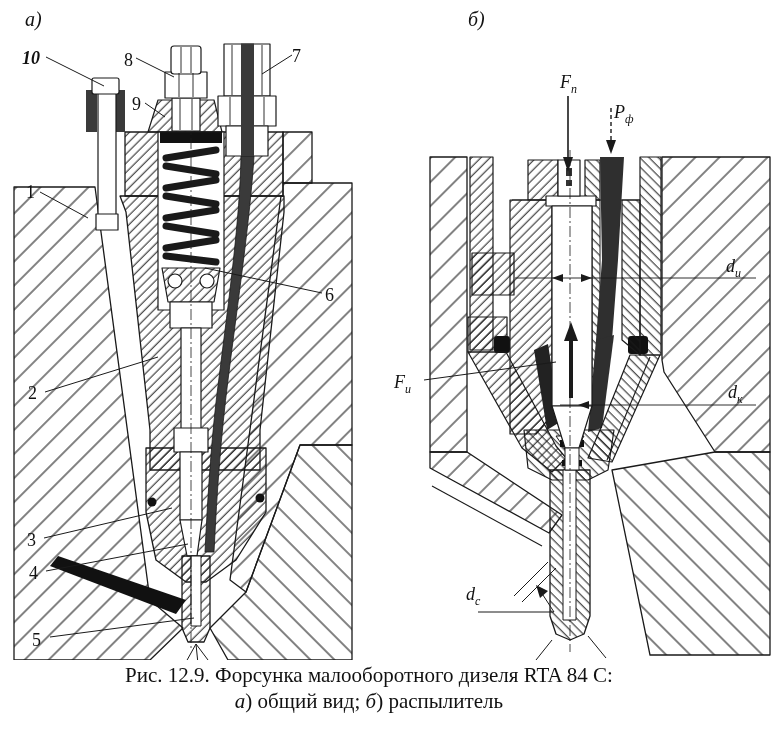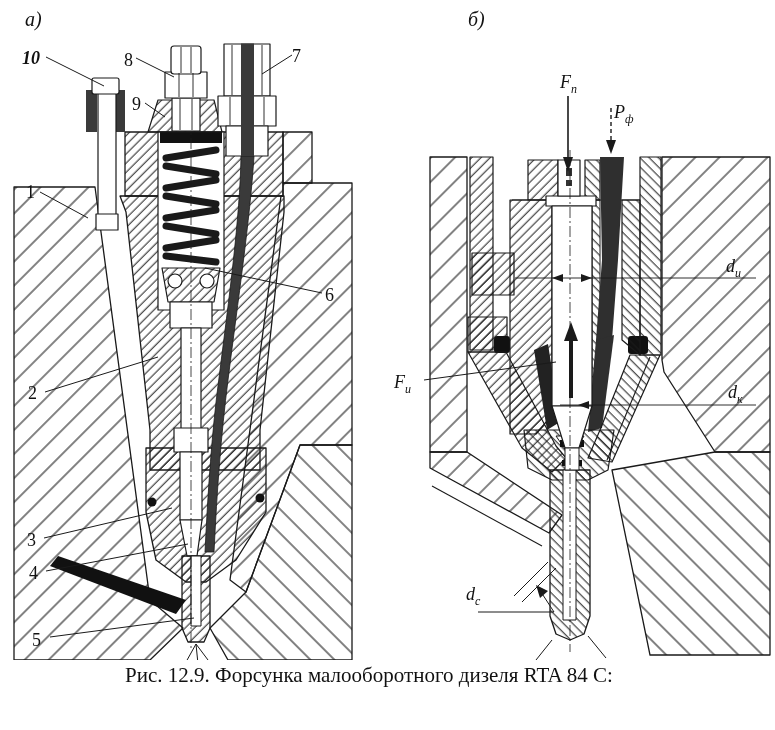--- a/index.html
+++ b/index.html
@@ -244,14 +244,15 @@
     </text>
     <text class="dim" x="466" y="600">
       <tspan>d</tspan><tspan class="dim-sub" dy="5">с</tspan>
     </text>
   </g>
 </svg>
 
   
   <div class="caption">
     <div>Рис. 12.9. Форсунка малооборотного дизеля RTA 84 С:</div>
+    <div><span class="it">а</span><span>) общий вид; </span><span class="it">б</span><span>) распылитель</span></div>
   </div>
 </div>
 
 </body></html>

